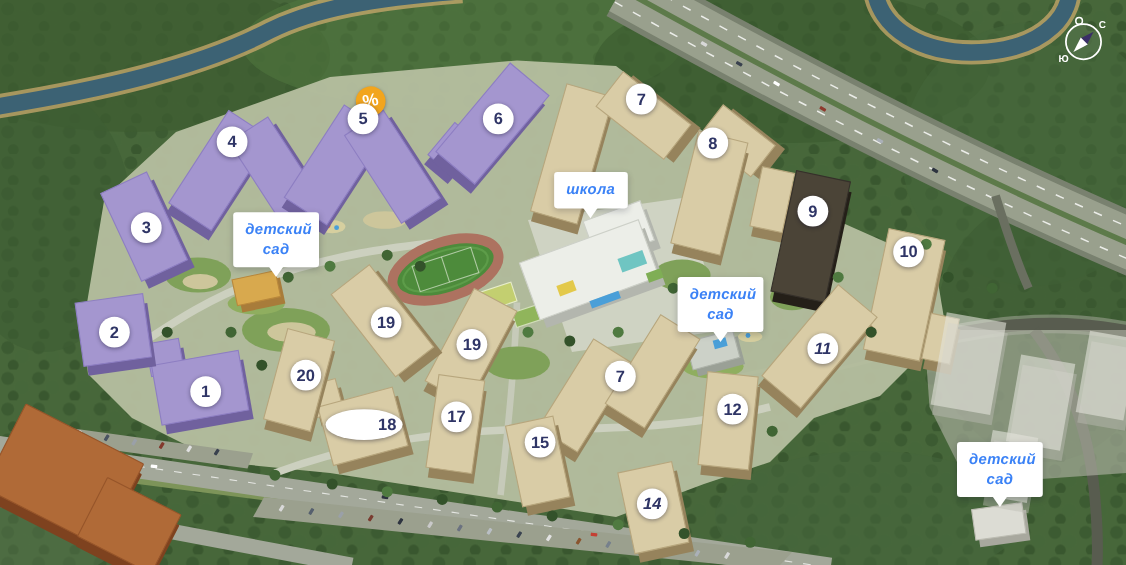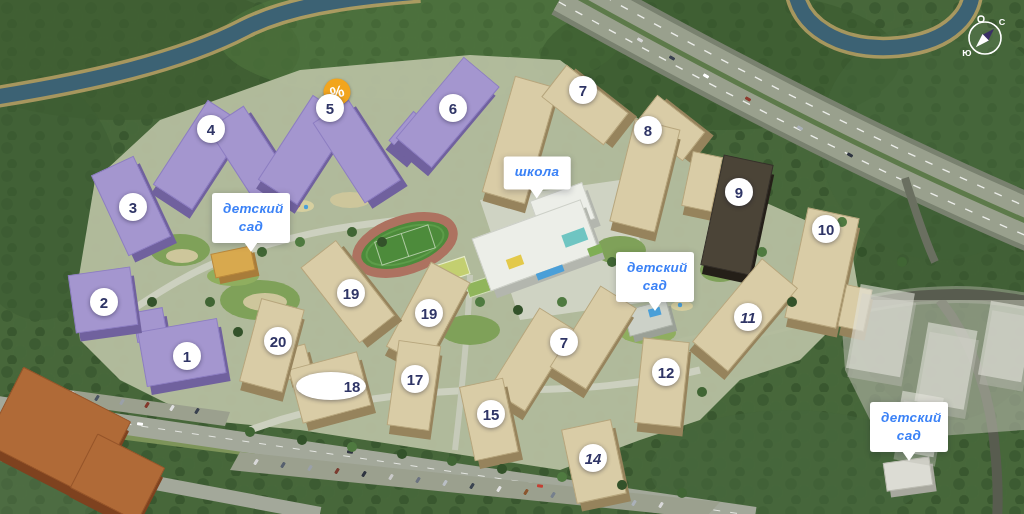--- a/index.html
+++ b/index.html
@@ -439,21 +439,21 @@
   <div class="marker" style="left:330px;top:108px;">5</div>
   <div class="marker" style="left:453px;top:108px;">6</div>
   <div class="marker" style="left:583px;top:90px;">7</div>
   <div class="marker" style="left:648px;top:130px;">8</div>
   <div class="marker" style="left:739px;top:192px;">9</div>
   <div class="marker" style="left:826px;top:229px;">10</div>
   <div class="marker" style="left:748px;top:317px;font-style:italic;">11</div>
   <div class="marker" style="left:666px;top:372px;">12</div>
   <div class="marker" style="left:564px;top:342px;">7</div>
   <div class="marker" style="left:593px;top:458px;font-style:italic;">14</div>
-  <div class="marker" style="left:491px;top:414px;">15</div>
+  <div class="marker" style="left:491px;top:402px;">15</div>
   <div class="marker" style="left:429px;top:313px;">19</div>
   <div class="marker" style="left:415px;top:379px;">17</div>
   <div class="marker" style="left:331px;top:386px;padding-left:42px;">18</div>
   <div class="marker" style="left:351px;top:293px;">19</div>
   <div class="marker" style="left:278px;top:341px;">20</div>
 
   <div class="bubble" style="left:537px;top:198px;">школа</div>
   <div class="bubble wrap2" style="left:251px;top:252px;">детский сад</div>
   <div class="bubble wrap2" style="left:655px;top:311px;">детский сад</div>
   <div class="bubble wrap2" style="left:909px;top:461px;">детский сад</div>

